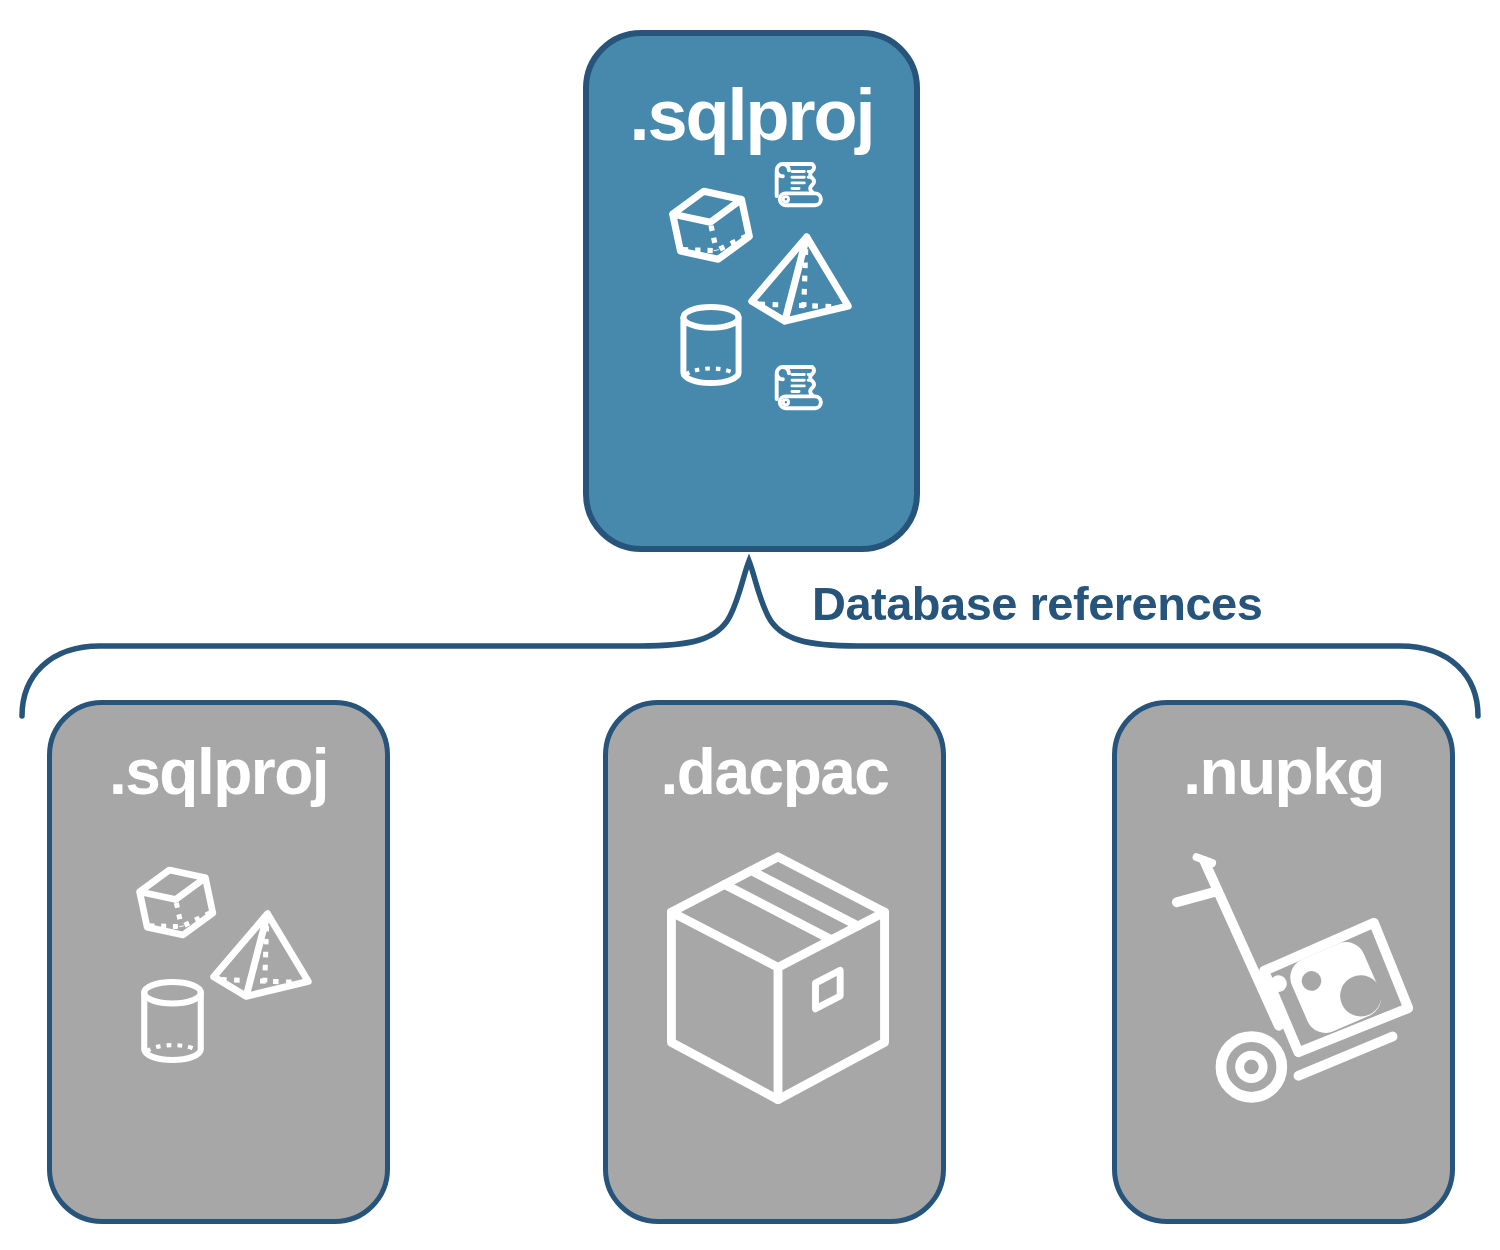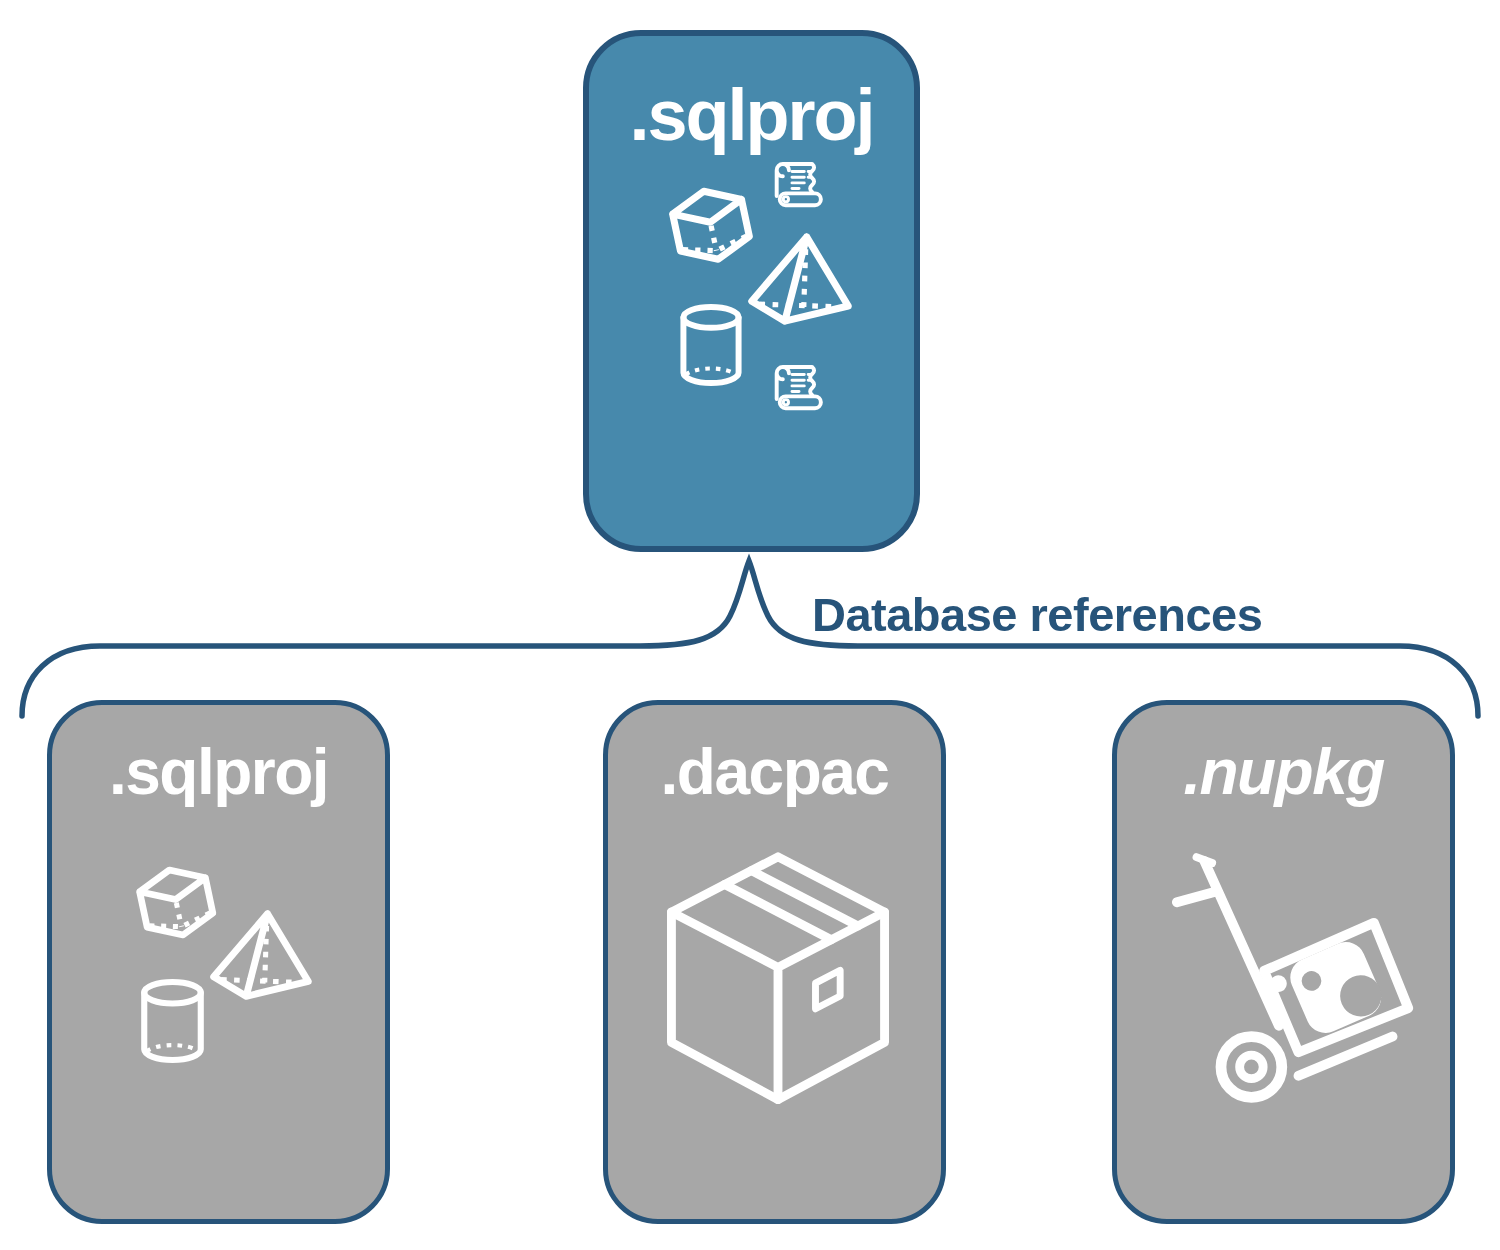--- a/index.html
+++ b/index.html
@@ -21,38 +21,38 @@
     border-radius:58px;
   }
   .node-child{
     top:700px;width:343px;height:524px;
     background:var(--node-gray);
     border:5px solid var(--line-navy);
     border-radius:55px;
   }
   .node-child-1{left:47px;}
   .node-child-2{left:603px;}
-  .node-child-3{left:1112px;font-style:italic;}
+  .node-child-3{left:1112px;}
   .node-label{
     display:block;text-align:center;color:#fff;font-weight:700;
     letter-spacing:-2px;user-select:none;
   }
   .node-root .node-label{margin-top:38px;font-size:72px;}
   .node-child .node-label{margin-top:30px;font-size:64px;letter-spacing:-1.5px;}
   .icon-cluster{position:absolute;color:var(--icon-white);}
   .cluster-root{left:76px;top:120px;}
   .cluster-child1{left:82px;top:158px;}
   .cluster-child2{left:50px;top:140px;}
   .cluster-child3{left:54px;top:146px;}
   .brace-layer{position:absolute;left:0;top:0;width:1500px;height:1250px;pointer-events:none;}
   .brace-path{fill:none;stroke:var(--line-navy);stroke-width:5.5;stroke-linecap:round;}
   .connector-label{
     position:absolute;left:812px;top:576px;
     color:var(--line-navy);font-size:47px;font-weight:700;letter-spacing:-0.5px;
-    white-space:nowrap;user-select:none;margin-top:11px;
+    white-space:nowrap;user-select:none;
   }
   .defs-holder{position:absolute;width:0;height:0;overflow:hidden;}
   .sym-solid{fill:none;stroke:currentColor;stroke-linecap:round;stroke-linejoin:round;}
   .sym-dash{fill:none;stroke:currentColor;stroke-linecap:butt;}
 </style>
 </head>
 <body>
 
 <svg class="defs-holder" aria-hidden="true">
   <defs>

